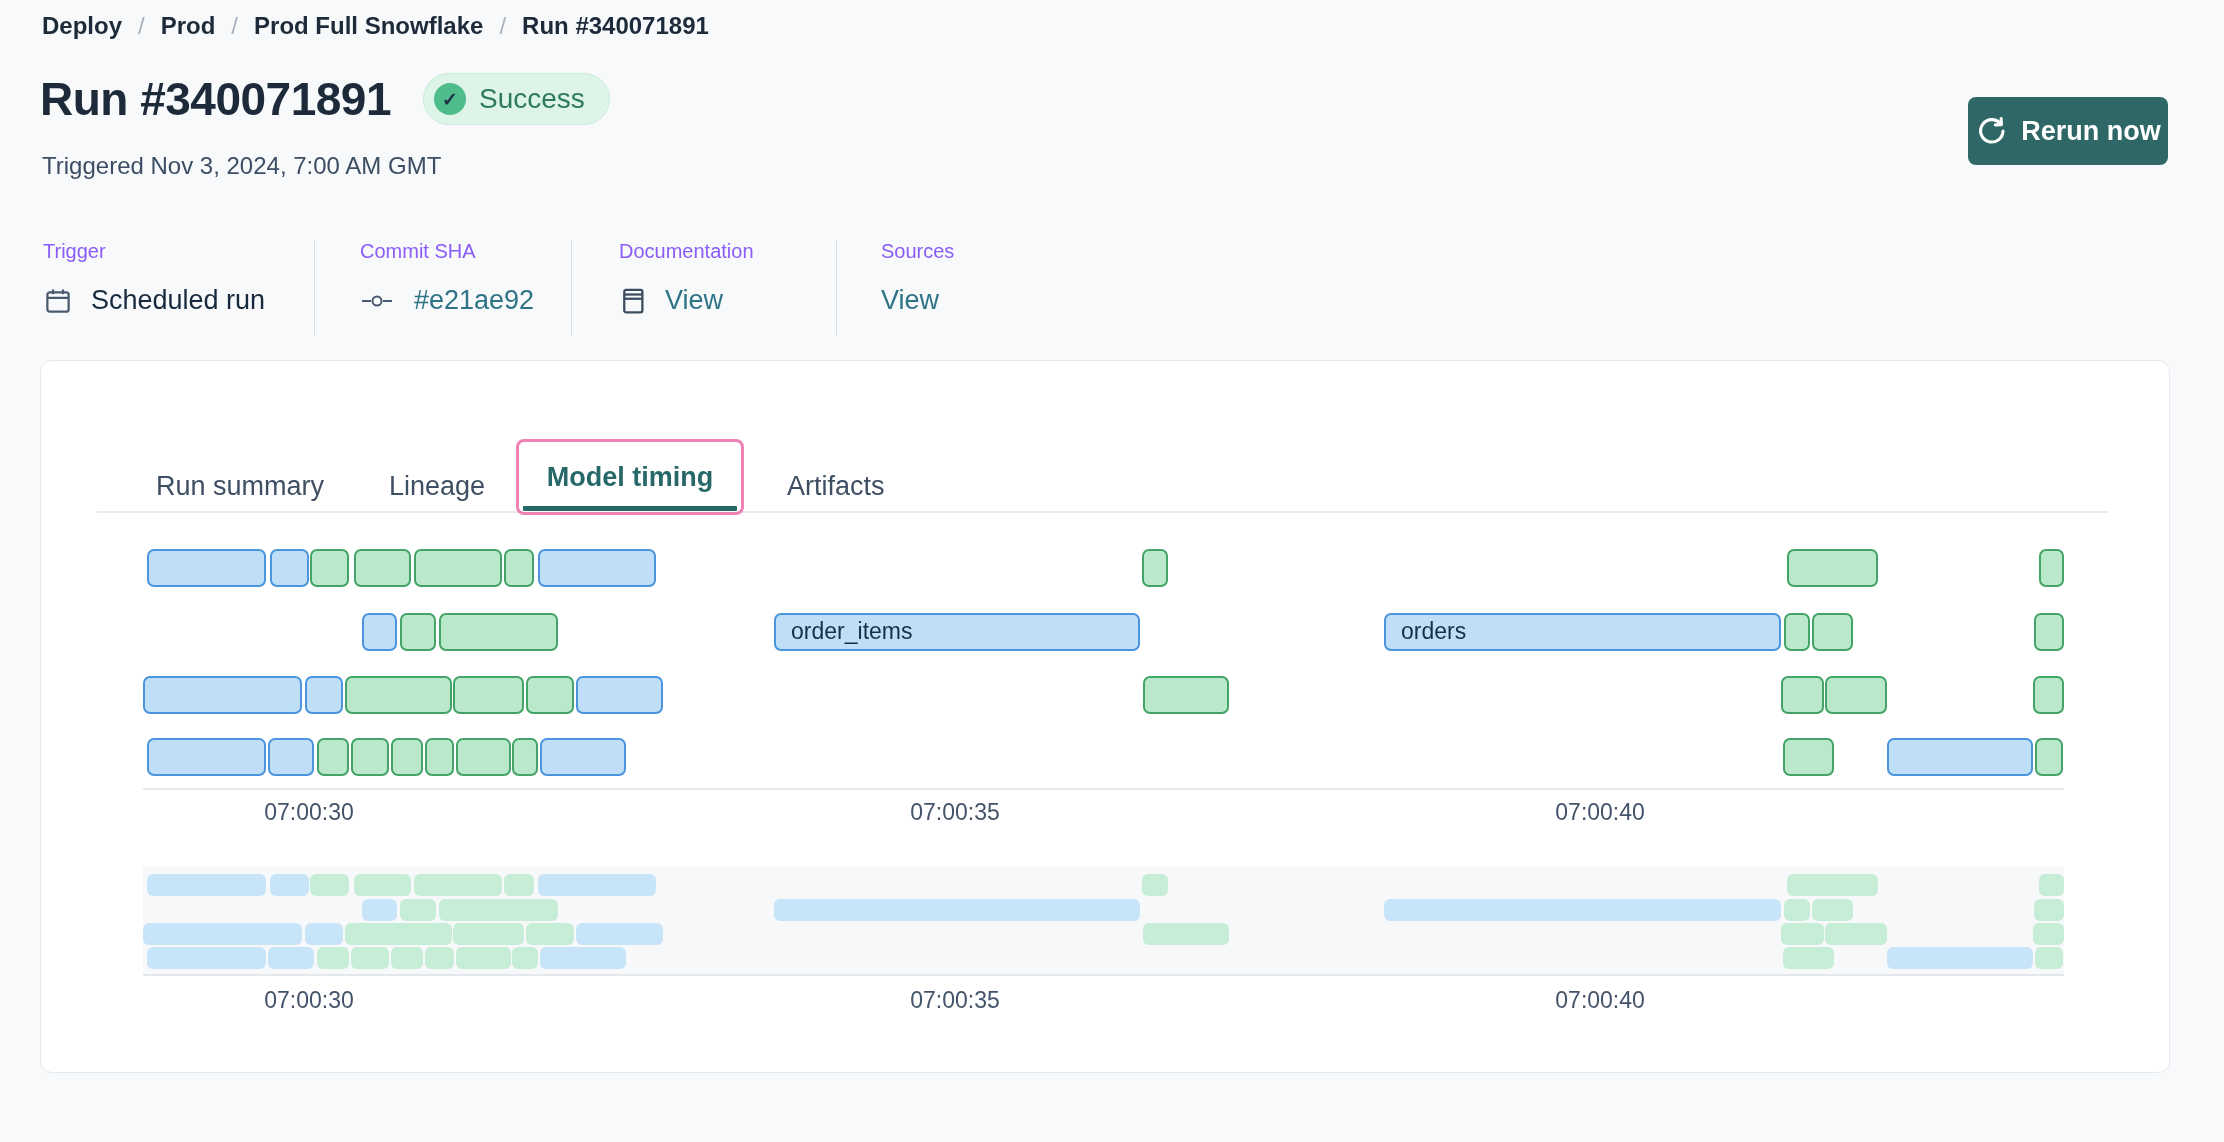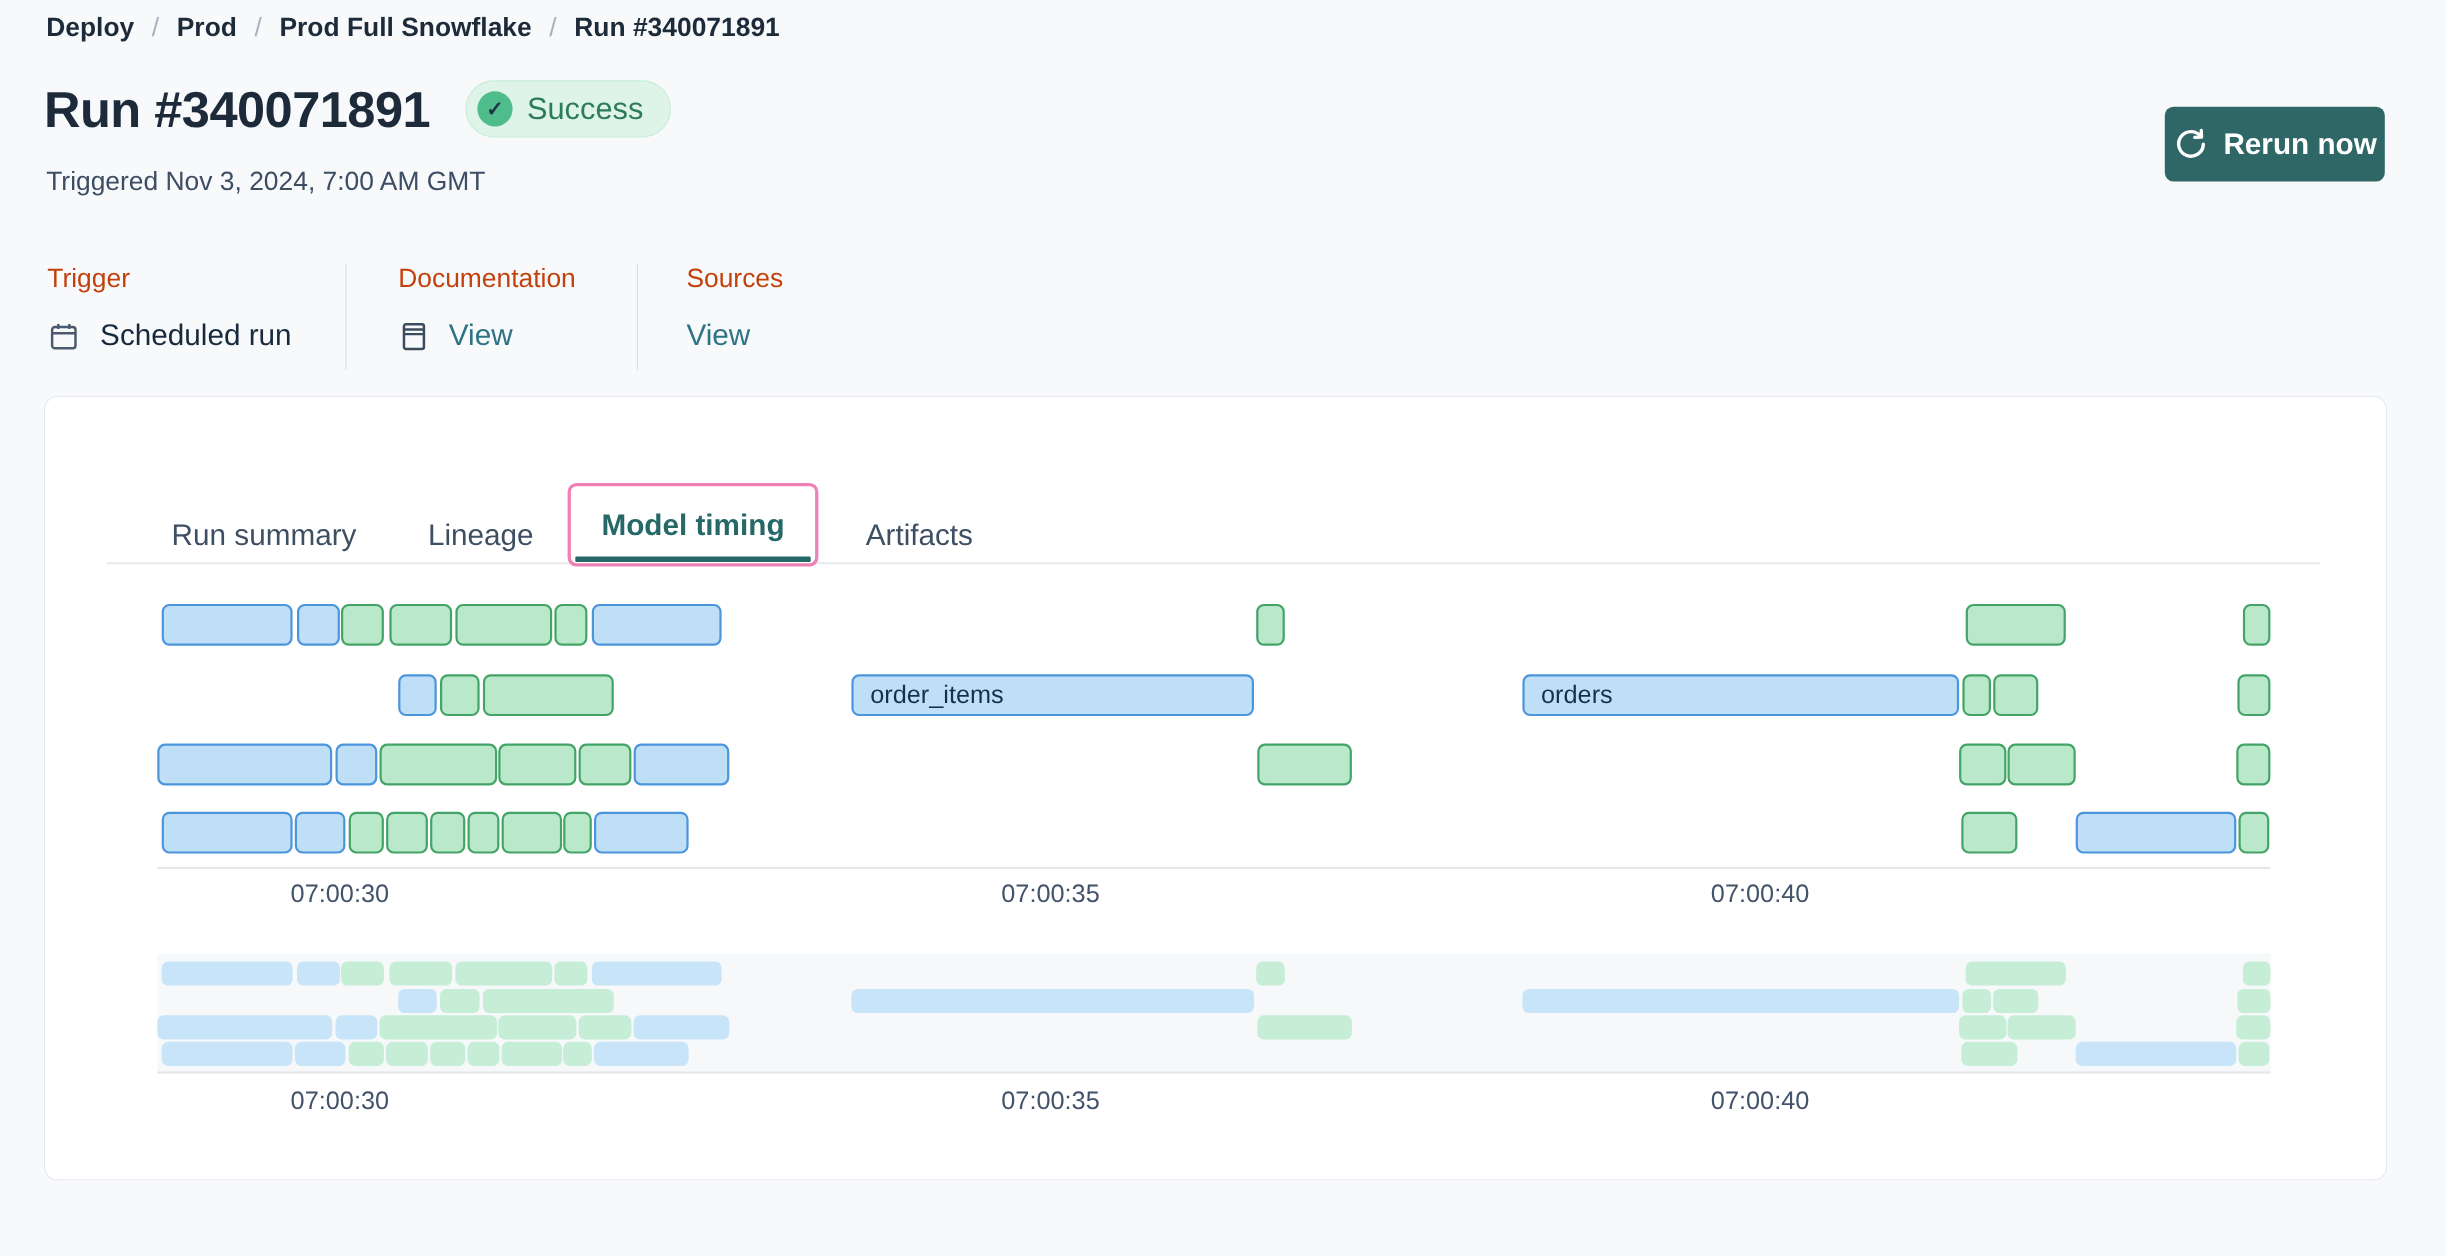--- a/index.html
+++ b/index.html
@@ -25,21 +25,21 @@
 
   .rerun-btn { position:absolute; right:56px; top:97px; width:200px; height:68px;
     background:var(--button-bg,#2e6766); border-radius:8px; display:flex; align-items:center;
     justify-content:center; gap:14px; color:var(--button-text,#fff); font-size:27px; font-weight:600;
     cursor:pointer; border:none; }
 
   
   .meta-row { position:absolute; left:40px; top:240px; display:flex; height:96px; }
   .meta-col { display:flex; flex-direction:column; gap:22px; border-right:1px solid var(--divider,#d9dee4); }
   .meta-col:last-child { border-right:none; }
-  .meta-col .label { font-size:24px; color:#c2410c; }
+  .meta-col .label { font-size:20px; color:#8b5cf6; }
   .meta-col .value { display:flex; align-items:center; gap:18px; font-size:27px; color:#17293c; }
   .meta-col .value svg { flex:0 0 auto; }
   .c1 { width:275px; padding-left:3px; }
   .c2 { width:257px; padding-left:45px; }
   .c3 { width:241px; padding-left:48px; }
   .c4 { width:265px; padding-left:47px; }
   .c5 { width:220px; padding-left:44px; }
   .teal-link { color:var(--link-teal,#2e7485); cursor:pointer; }
 
   
@@ -110,20 +110,33 @@
     <span class="value">
       <span style="display:flex">
         <svg width="30" height="30" viewBox="0 0 24 24" fill="none" stroke="#4a5a6e" stroke-width="1.8">
           <rect x="3.5" y="5" width="17" height="15.5" rx="2"></rect>
           <line x1="3.5" y1="9.5" x2="20.5" y2="9.5"></line>
           <line x1="8" y1="2.8" x2="8" y2="6.5"></line>
           <line x1="16" y1="2.8" x2="16" y2="6.5"></line>
         </svg>
       </span>
       <span>Scheduled run</span>
+    </span>
+  </div>
+  <div class="meta-col c2">
+    <span class="label">Commit SHA</span>
+    <span class="value">
+      <span style="display:flex">
+        <svg width="36" height="24" viewBox="0 0 36 24" fill="none" stroke="#4a5a6e" stroke-width="2">
+          <line x1="2" y1="12" x2="11" y2="12"></line>
+          <circle cx="17" cy="12" r="4.5"></circle>
+          <line x1="23" y1="12" x2="32" y2="12"></line>
+        </svg>
+      </span>
+      <span class="teal-link">#e21ae92</span>
     </span>
   </div>
   <div class="meta-col c4">
     <span class="label">Documentation</span>
     <span class="value">
       <span style="display:flex">
         <svg width="28" height="30" viewBox="0 0 22 24" fill="none" stroke="#3c4c5e" stroke-width="1.8">
           <rect x="4" y="3" width="14.5" height="18" rx="1.5"></rect>
           <line x1="4" y1="6.8" x2="18.5" y2="6.8"></line>
           <line x1="4" y1="10.2" x2="18.5" y2="10.2"></line>

